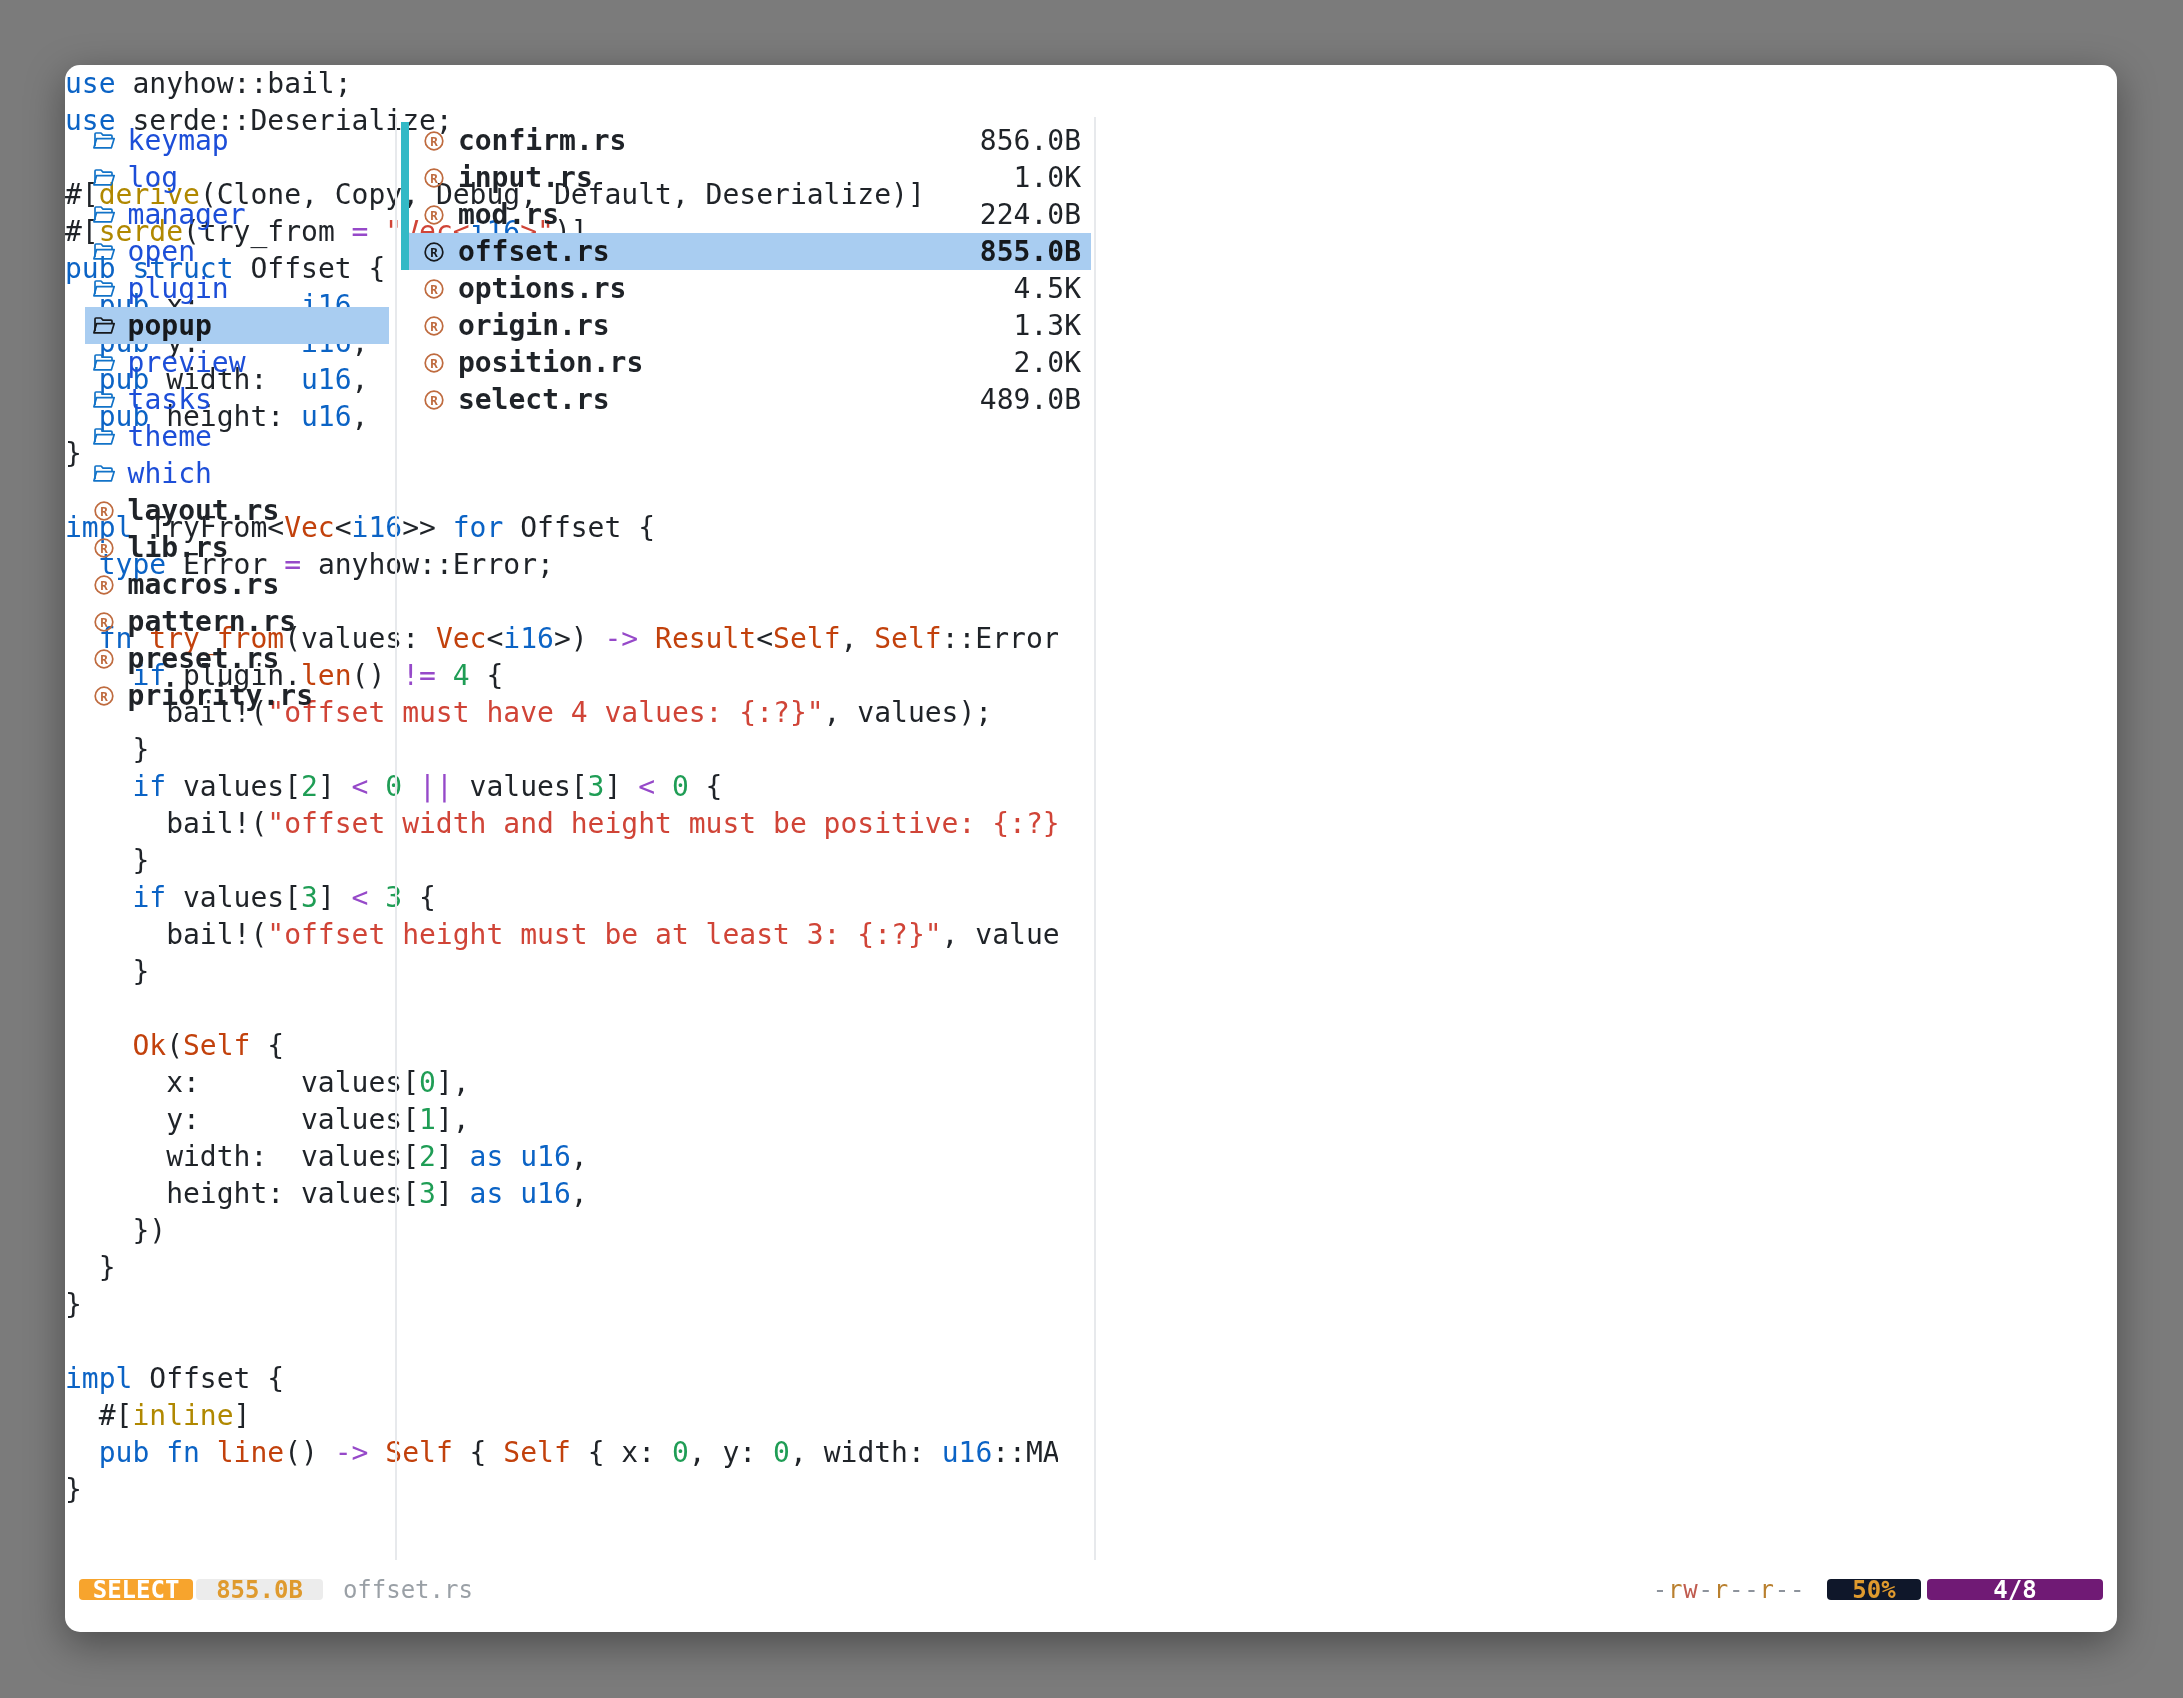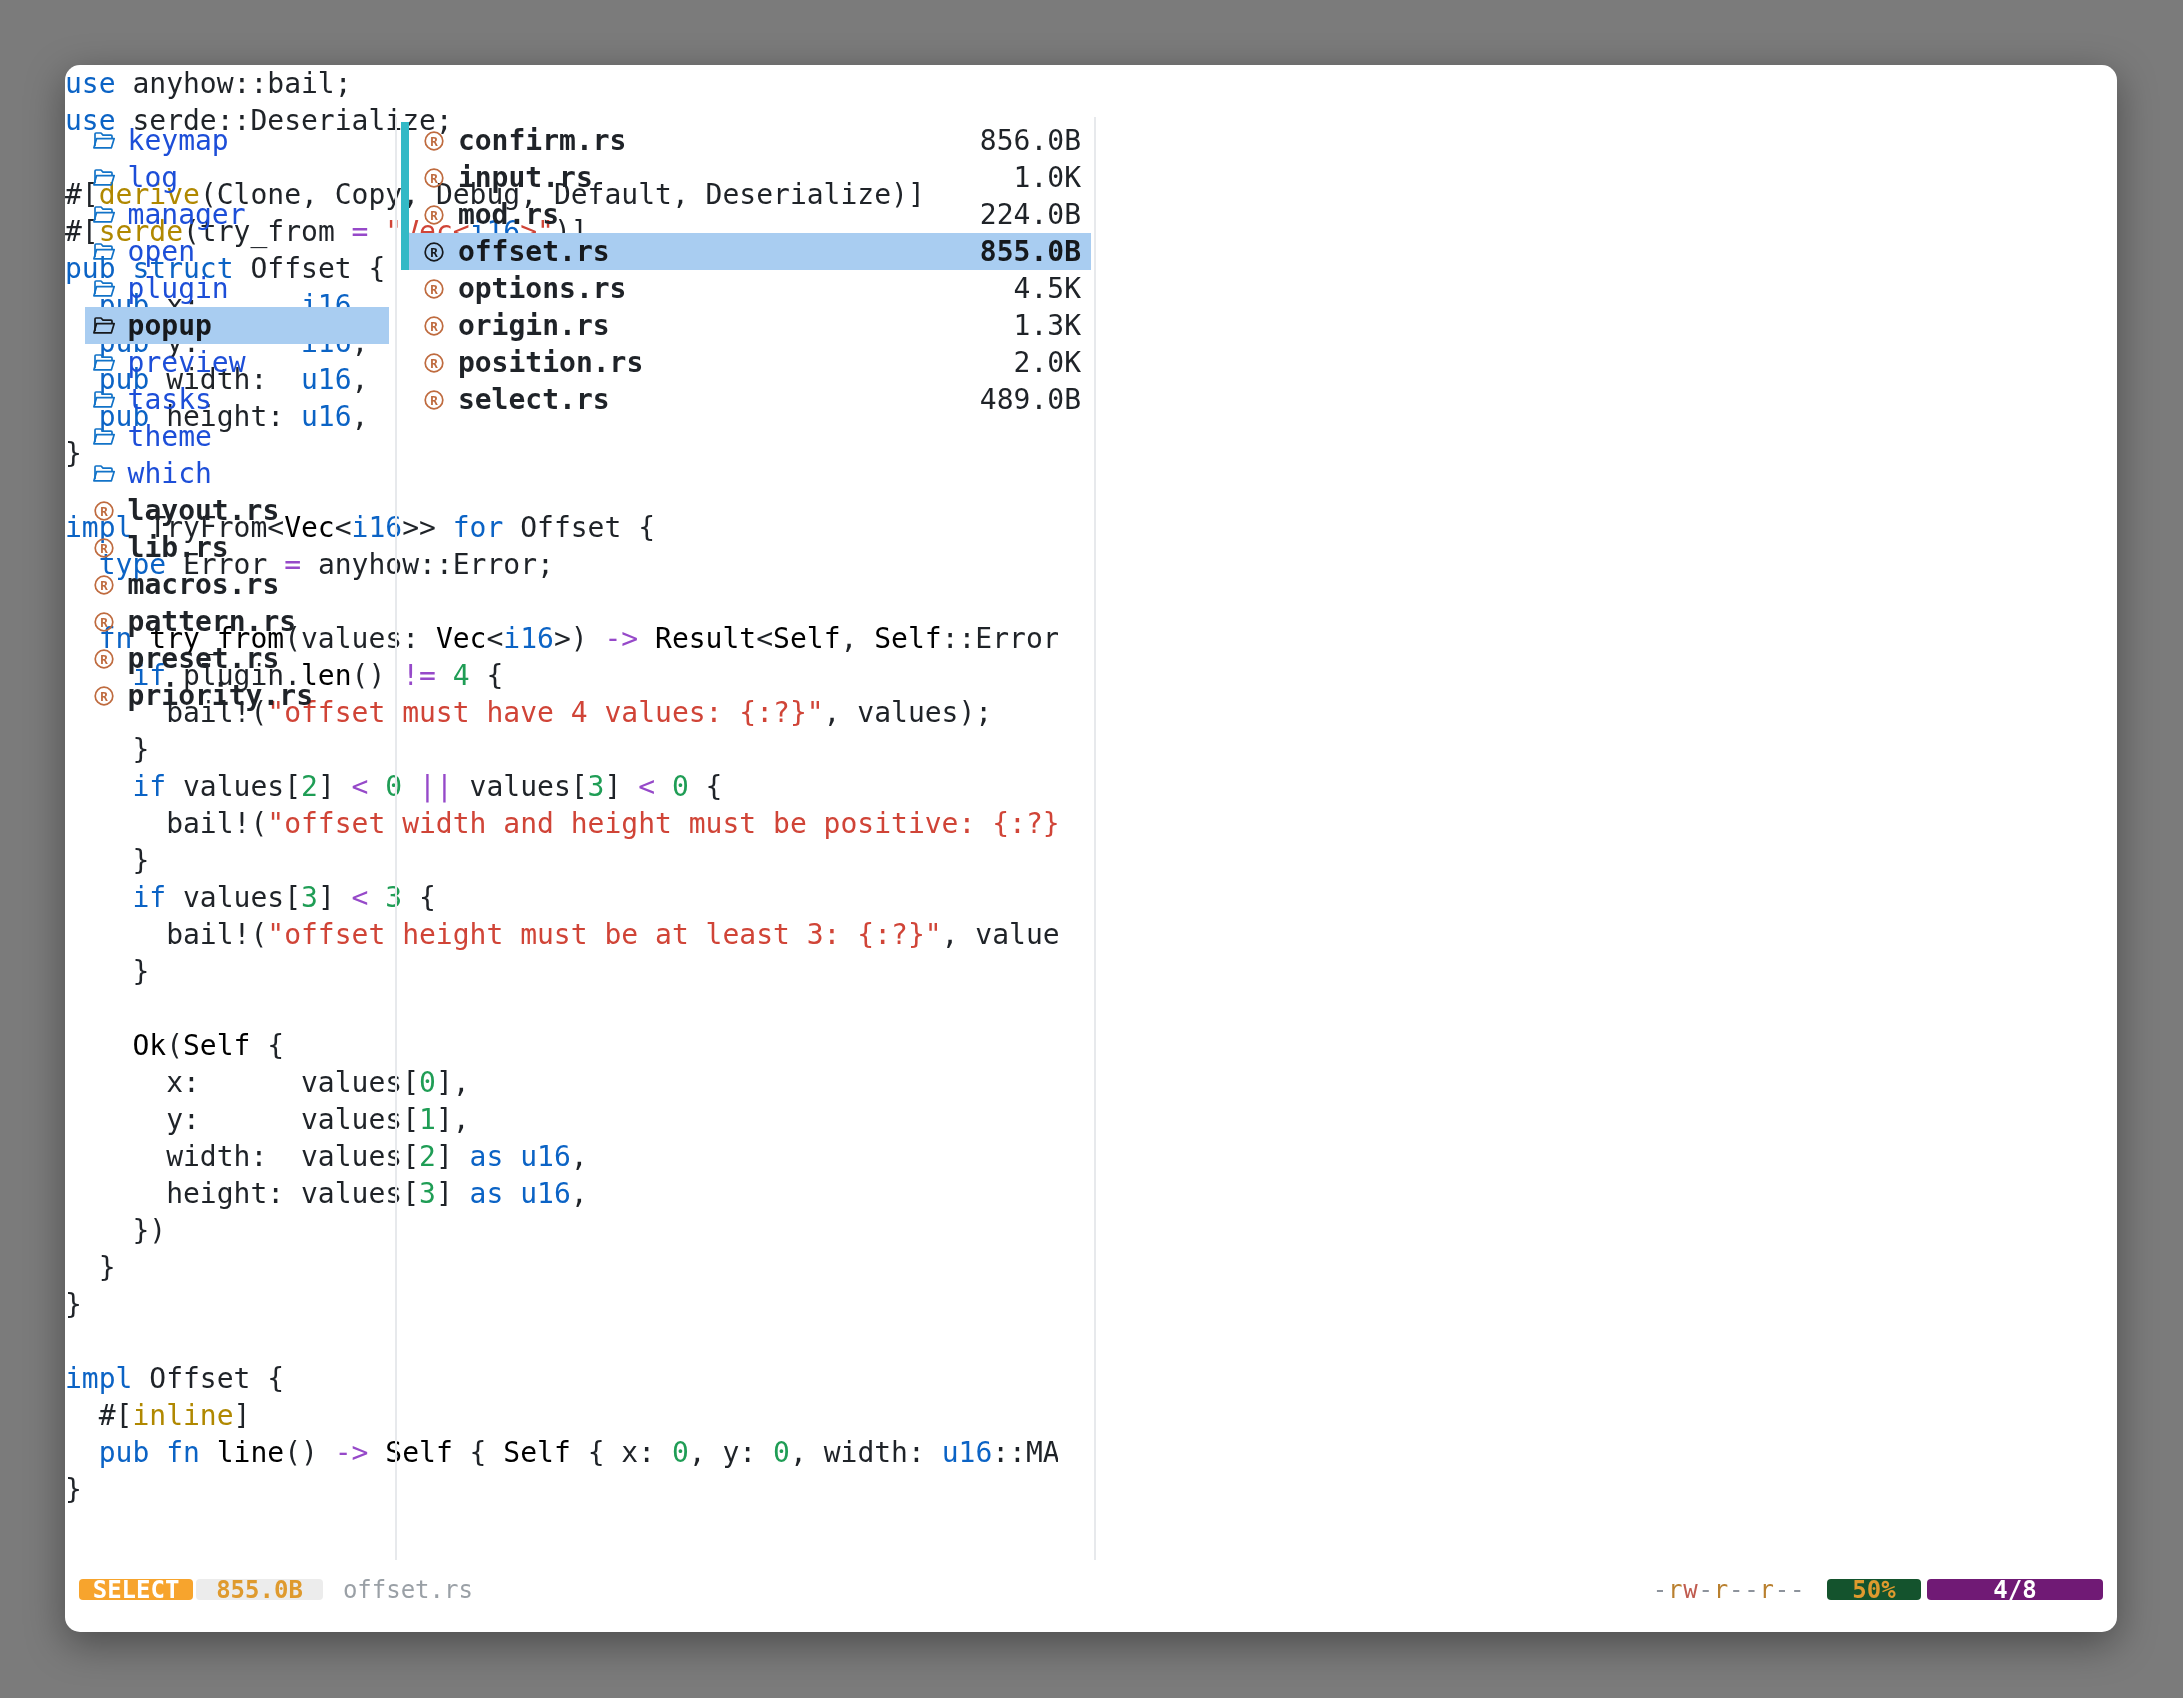--- a/index.html
+++ b/index.html
@@ -36,35 +36,35 @@
   .row.rust .nm   { color:#1f2328;font-weight:bold; }
 
   .row.sel { background:#a9cdf1; font-weight:bold; }
   .row.sel .icon, .row.sel .nm, .row.sel .sz { color:#16191d; }
 
   .row .sz { margin-left:auto; color:#1f2328; }
 
   .markbar { position:absolute; left:0; top:0; bottom:0; width:7.6px; background:#33b9c6; }
 
   .codeline { height:37px; line-height:37px; font-size:28px; white-space:pre; }
-  .c-pl{color:#1f2328} .c-kw{color:#0b63c5} .c-ty{color:#000000}
+  .c-pl{color:#1f2328} .c-kw{color:#0b63c5} .c-ty{color:#c2410c}
   .c-at{color:#b08800} .c-st{color:#d04437} .c-nu{color:#1f9d55} .c-op{color:#9649c9}
 
   #status-bar {
     position:absolute; left:14.3px; right:14.3px; bottom:25px; height:35px;
     display:flex; align-items:center; font-size:24px;
   }
   .badge { height:21px; display:flex; align-items:center; border-radius:4px; font-weight:bold; flex:none; }
   .badge.mode    { background:#f7a42d; color:#ffffff; padding:0 13.4px; }
   .badge.size    { background:#ececec; color:#df9a2e; padding:0 20px; margin-left:3.4px; }
   .fname { color:#9aa0a6; margin-left:20px; }
   .spacer { flex:1; }
   .perm { margin-right:22px; letter-spacing:0.8px; }
   .p-dash{color:#8d939c} .p-r{color:#b9802f} .p-w{color:#c05c50}
-  .badge.percent { background:#14532d; color:#df9a2e; padding:0 25px; margin-right:6.7px; }
+  .badge.percent { background:#0f172a; color:#df9a2e; padding:0 25px; margin-right:6.7px; }
   .badge.pos     { background:#701a75; color:#ffffff; padding:0 66px; }
 </style>
 </head>
 <body>
 
 <div id="window">
   <div class="vline" style="left:330px"></div>
   <div class="vline" style="left:1029px"></div>
 
   <div id="parent-panel" class="panel">

